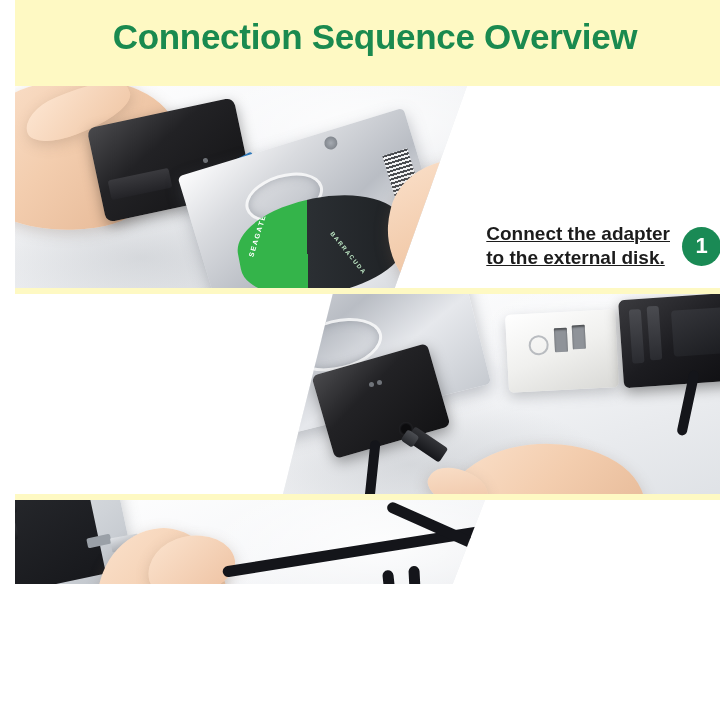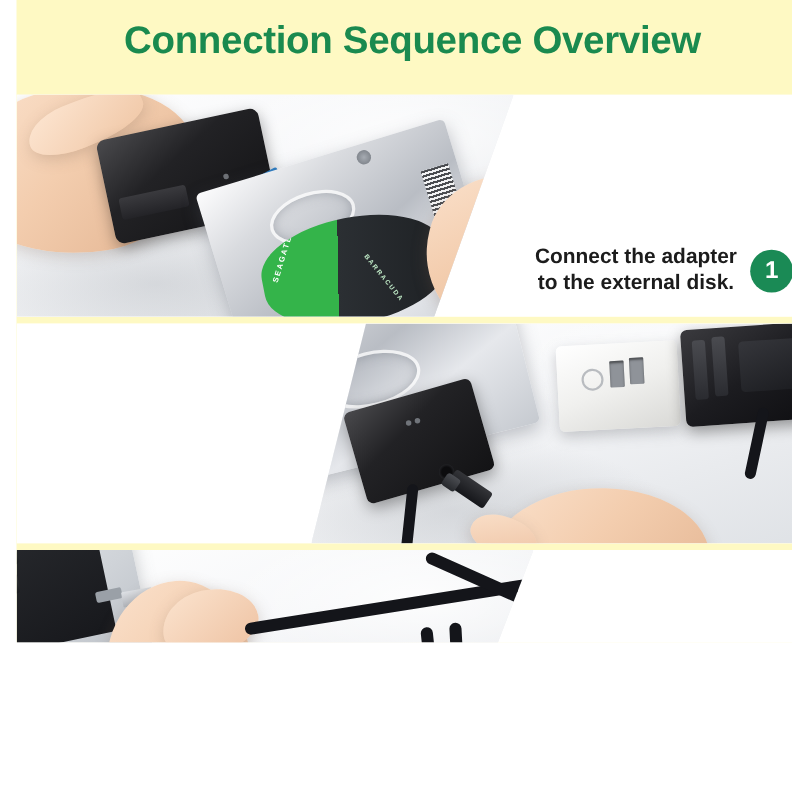--- a/index.html
+++ b/index.html
@@ -188,21 +188,21 @@
     gap: 12px;
   }
   .caption-text {
     color: #1c1c1c;
     font-size: 19px;
     font-weight: bold;
     line-height: 24px;
     white-space: pre-line;
   }
   #caption-1 { right: 14px; top: 136px; }
-  #caption-1 .caption-text { text-align: center; }
+  #caption-1 .caption-text { text-align: left; text-decoration: underline; }
 
   .badge {
     flex: 0 0 auto;
     width: 39px;
     height: 39px;
     border-radius: 50%;
     background: #1a8a55;
     color: #ffffff;
     font-size: 22px;
     font-weight: bold;

